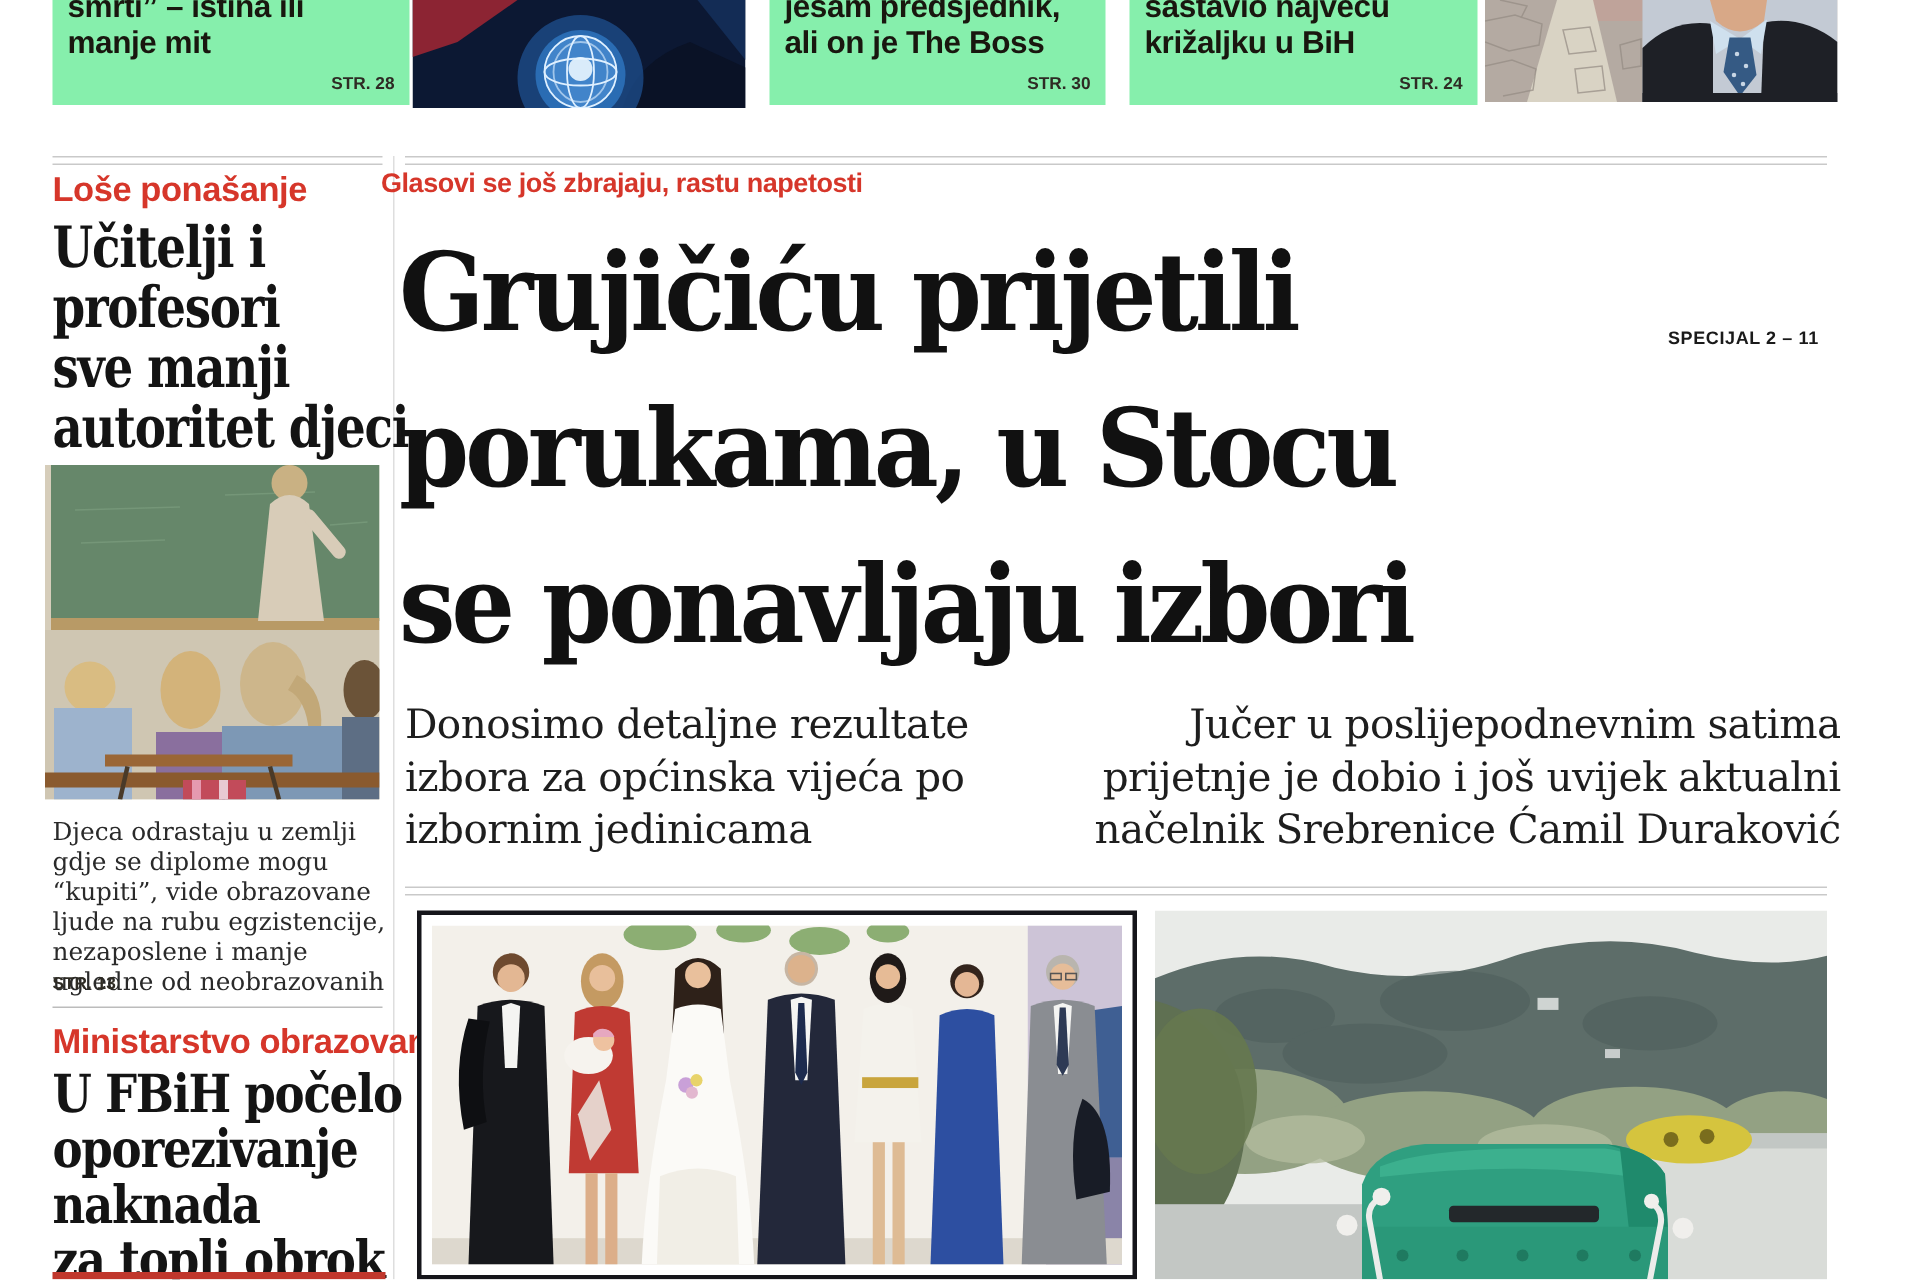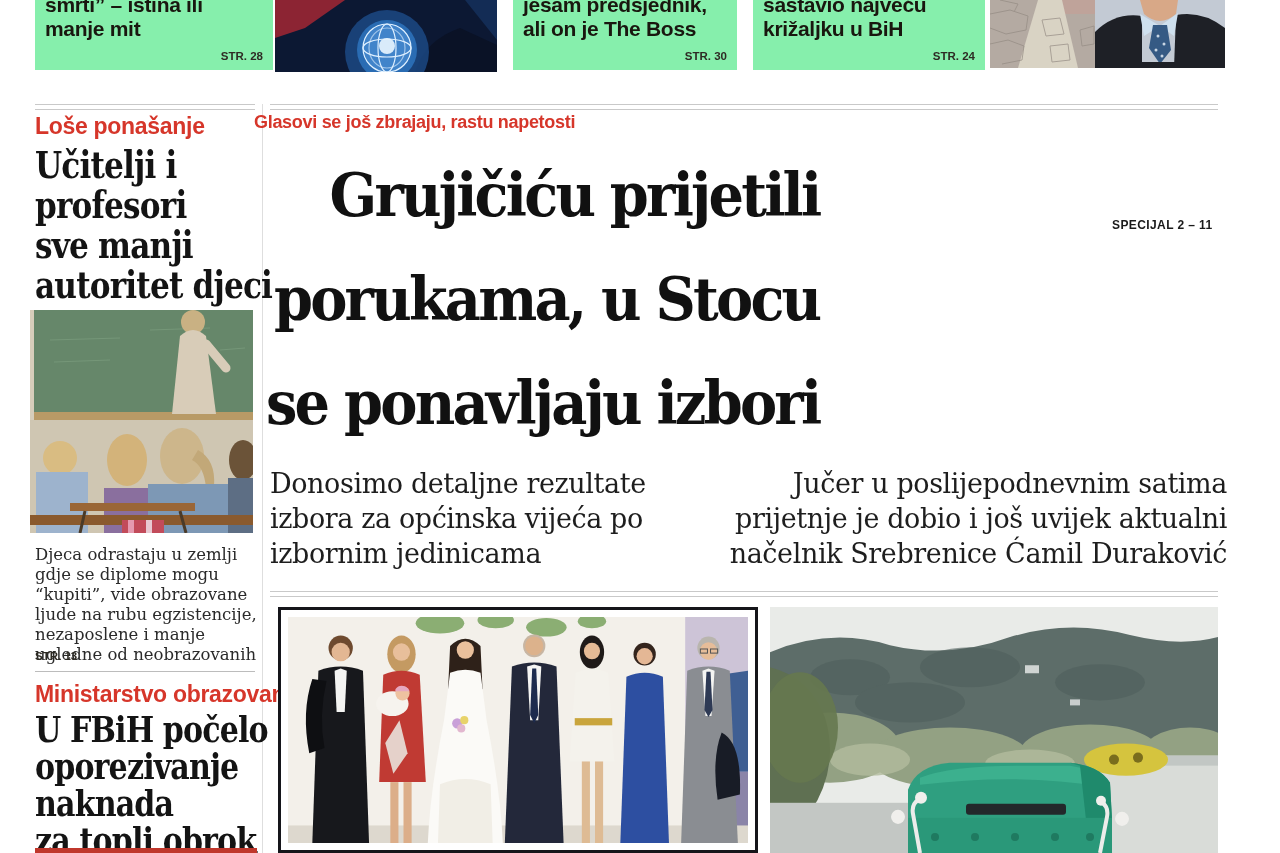--- a/index.html
+++ b/index.html
@@ -35,21 +35,21 @@
   #lc-kicker1{left:35px;top:113px;font-size:23px;}
   #lc-kicker2{left:35px;top:681px;font-size:23px;}
   #main-kicker{left:254px;top:112px;font-size:18px;}
 
   
   .serif-head{position:absolute;font-family:"DejaVu Serif",serif;font-weight:bold;color:#141414;}
   .serif-head .hl{white-space:nowrap;transform:scaleX(0.82);transform-origin:0 0;}
   #lc-headline1{left:35px;top:145px;font-size:38px;line-height:40px;letter-spacing:-1px;}
   #lc-headline2{left:35px;top:711px;font-size:35px;line-height:37px;letter-spacing:-1px;}
   #lc-headline2 .hl{transform:scaleX(0.86);}
-  #main-headline{left:266px;top:143px;font-size:60px;line-height:104px;letter-spacing:-3px;color:#111111;text-align:right;}
+  #main-headline{left:266px;top:143px;font-size:72px;line-height:104px;letter-spacing:-3px;color:#111111;}
   #main-headline .hl{transform:scaleX(0.93);}
   #specijal{left:1112px;top:218px;font-size:12px;font-weight:bold;color:#1a1a1a;letter-spacing:0.4px;white-space:nowrap;}
 
   
   .deck{position:absolute;font-family:"DejaVu Serif",serif;font-size:27px;line-height:35px;color:#1e1e1e;letter-spacing:-0.4px;}
   #deck-left{left:270px;top:466px;width:435px;}
   #deck-right{left:712px;top:466px;width:515px;text-align:right;}
   #lc-caption{left:35px;top:545px;width:232px;font-family:"DejaVu Serif",serif;font-size:16.5px;line-height:20px;color:#2a2a2a;}
   #lc-ref13{left:35px;top:650px;font-size:11.5px;font-weight:bold;color:#2e2b24;}
   #lc-redbar{left:35px;top:848px;width:222px;height:5px;background:#c0372c;}

